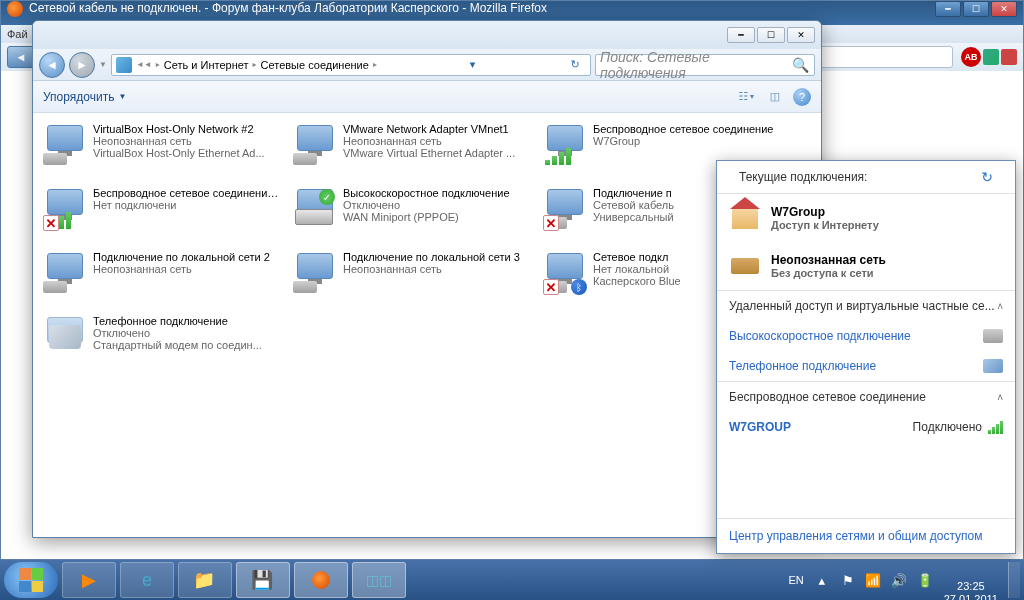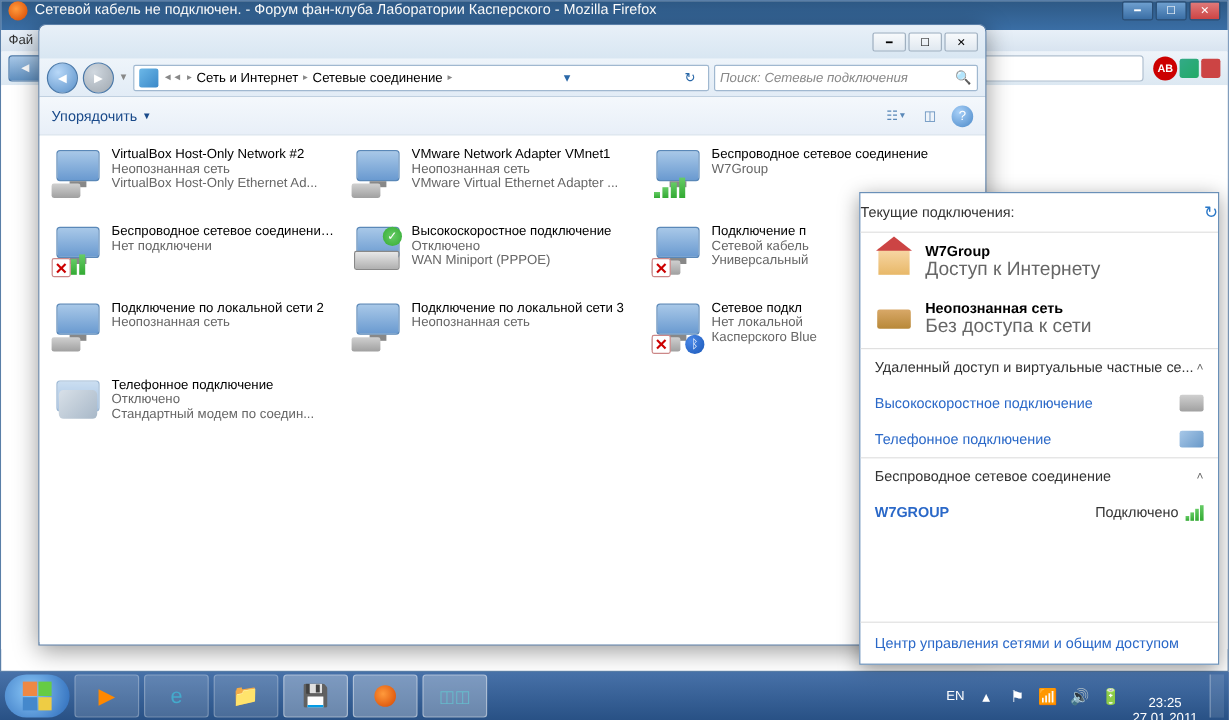--- a/index.html
+++ b/index.html
@@ -26,21 +26,21 @@
   .explorer-window { position: absolute; left: 32px; top: 20px; width: 790px; height: 518px; background: #fff; border: 1px solid #5a7fa8; box-shadow: 0 4px 20px rgba(0,0,0,0.4); border-radius: 6px 6px 0 0; }
   .exp-titlebar { height: 28px; background: linear-gradient(180deg,#e8f0f8,#d8e6f2); display:flex; align-items:center; justify-content:flex-end; padding:0 6px; border-radius:6px 6px 0 0;}
   .exp-winbtn{width:28px;height:16px;border:1px solid #a0b0c0;background:linear-gradient(180deg,#f8fafc,#e0e8f0);border-radius:2px;display:flex;align-items:center;justify-content:center;font-size:9px;cursor:pointer;margin-left:2px;}
   .exp-navbar { height: 32px; background: linear-gradient(180deg,#eef4fa,#e2ecf6); display:flex; align-items:center; padding:0 6px; gap:4px; border-bottom:1px solid #c0d0e0;}
   .exp-navbtn{width:26px;height:26px;border-radius:50%;background:radial-gradient(circle at 35% 30%,#b8d8f8,#5a90c8);border:1px solid #4a78a8;display:flex;align-items:center;justify-content:center;color:#fff;font-size:12px;cursor:pointer;}
   .exp-navbtn.fwd{background:radial-gradient(circle at 35% 30%,#d0d8e0,#a0a8b0);}
   .breadcrumb{flex:1;height:22px;background:#fff;border:1px solid #a0b8d0;border-radius:2px;display:flex;align-items:center;padding:0 4px;font-size:11px;}
   .bc-icon{width:16px;height:16px;background:linear-gradient(135deg,#6cb8e8,#3a88c8);border-radius:2px;margin-right:4px;}
   .bc-sep{margin:0 4px;color:#888;font-size:8px;}
   .bc-refresh{width:22px;height:22px;display:flex;align-items:center;justify-content:center;color:#2a68a8;cursor:pointer;margin-left:auto;}
-  .searchbox{width:220px;height:22px;background:#fff;border:1px solid #a0b8d0;border-radius:2px;display:flex;align-items:center;padding:0 4px;color:#888;font-style:italic;font-size:11px;}
+  .searchbox{width:220px;height:22px;background:#fff;border:1px solid #a0b8d0;border-radius:2px;display:flex;align-items:center;padding:0 4px;color:#888;font-style:italic;font-size:14px;}
   .search-icon{margin-left:auto;color:#5a88b8;font-style:normal;}
   .exp-toolbar{height:32px;background:linear-gradient(180deg,#f4f8fc,#e8eff8);border-bottom:1px solid #d0dce8;display:flex;align-items:center;padding:0 10px;}
   .organize{color:#1a4a8a;font-size:12px;display:flex;align-items:center;gap:4px;cursor:pointer;}
   .toolbar-right{margin-left:auto;display:flex;gap:8px;align-items:center;}
   .view-btn{width:20px;height:20px;display:flex;align-items:center;justify-content:center;color:#5a88b8;cursor:pointer;}
   .help-btn{width:18px;height:18px;border-radius:50%;background:radial-gradient(circle at 35% 30%,#a8d0f8,#4a88c8);color:#fff;display:flex;align-items:center;justify-content:center;font-size:11px;cursor:pointer;}
   
   .exp-body{height:422px;overflow:auto;padding:8px;background:#fff;}
   .conn-grid{display:flex;flex-wrap:wrap;gap:16px 10px;}
   .conn-item{width:240px;display:flex;gap:6px;padding:2px;cursor:pointer;}
@@ -54,31 +54,31 @@
   .wifi-bars{display:flex;gap:2px;align-items:flex-end;height:18px;margin-top:8px;}
   .wifi-bar{width:5px;background:linear-gradient(180deg,#6c6,#3a3);}
   .icon-modem{width:38px;height:16px;background:linear-gradient(180deg,#e8e8e8,#b0b0b0);border:1px solid #888;border-radius:2px;position:absolute;bottom:6px;left:2px;}
   .icon-phone{width:32px;height:24px;background:linear-gradient(135deg,#d8e0e8,#a8b8c8);border-radius:4px;position:absolute;top:10px;left:6px;}
   .conn-text{flex:1;overflow:hidden;}
   .conn-title{font-size:11px;color:#000;white-space:nowrap;overflow:hidden;text-overflow:ellipsis;}
   .conn-sub{font-size:11px;color:#666;white-space:nowrap;overflow:hidden;text-overflow:ellipsis;}
   
   
   .net-flyout{position:absolute;right:8px;top:160px;width:300px;height:394px;background:#fff;border:1px solid #6a90b8;box-shadow:0 4px 16px rgba(0,0,0,0.4);display:flex;flex-direction:column;font-size:12px;}
-  .flyout-header{padding:8px 0;border-bottom:1px solid #e0e0e0;display:flex;justify-content:space-between;align-items:center;color:#333;}
+  .flyout-header{padding:8px 22px;border-bottom:1px solid #e0e0e0;display:flex;justify-content:space-between;align-items:center;color:#333;}
   .refresh-icon{color:#2a78c8;cursor:pointer;font-size:14px;}
   .flyout-body{flex:1;overflow:auto;}
   .net-entry{display:flex;gap:10px;padding:8px 12px;align-items:center;}
   .net-icon{width:32px;height:32px;display:flex;align-items:center;justify-content:center;}
   .house-icon{width:26px;height:22px;background:linear-gradient(180deg,#f8d8a8,#e8b868);position:relative;}
   .house-icon:before{content:"";position:absolute;top:-10px;left:-2px;width:0;height:0;border-left:15px solid transparent;border-right:15px solid transparent;border-bottom:12px solid #c44;}
   .bench-icon{width:28px;height:16px;background:linear-gradient(180deg,#d8a868,#b88838);border-radius:2px;}
   .net-info{flex:1;}
   .net-name{font-weight:bold;color:#000;}
-  .net-desc{color:#666;font-size:16px;}
+  .net-desc{color:#666;font-size:11px;font-weight:bold;}
   .flyout-link{padding:8px 12px;color:#2a68c8;cursor:pointer;display:flex;justify-content:space-between;align-items:center;}
   .flyout-cat{padding:8px 12px;color:#333;display:flex;justify-content:space-between;align-items:center;border-top:1px solid #e0e0e0;}
   .chev{font-size:10px;color:#666;}
   .small-icon{width:20px;height:14px;background:linear-gradient(180deg,#d0d0d0,#a0a0a0);border-radius:2px;}
   .wifi-row{padding:8px 12px;display:flex;justify-content:space-between;align-items:center;}
   .wifi-name{color:#2a68c8;font-weight:bold;}
   .wifi-status{color:#333;}
   .sig-bars{display:flex;gap:1px;align-items:flex-end;height:14px;}
   .sig-bar{width:3px;background:linear-gradient(180deg,#6c6,#3a3);}
   .flyout-footer{border-top:1px solid #e0e0e0;padding:10px 12px;color:#2a68c8;cursor:pointer;text-align:left;}

